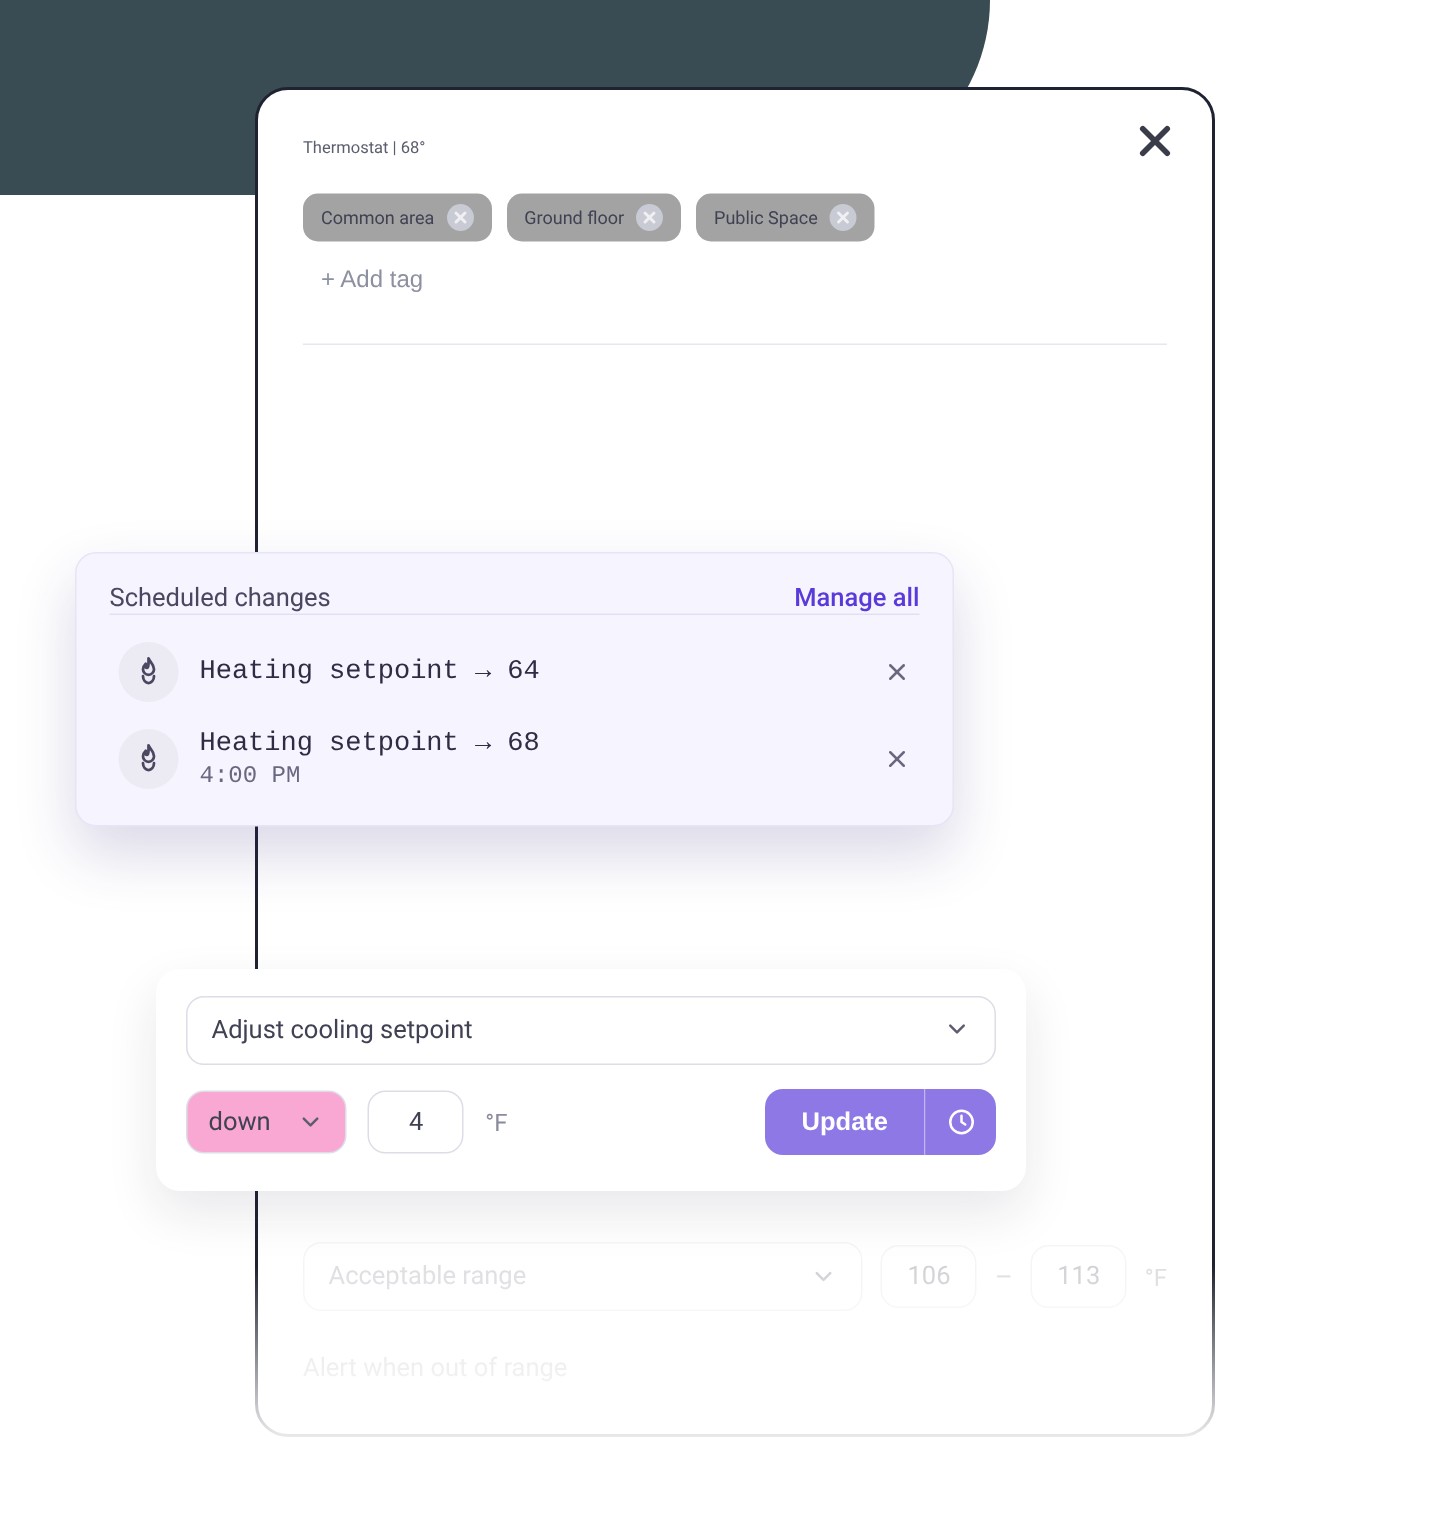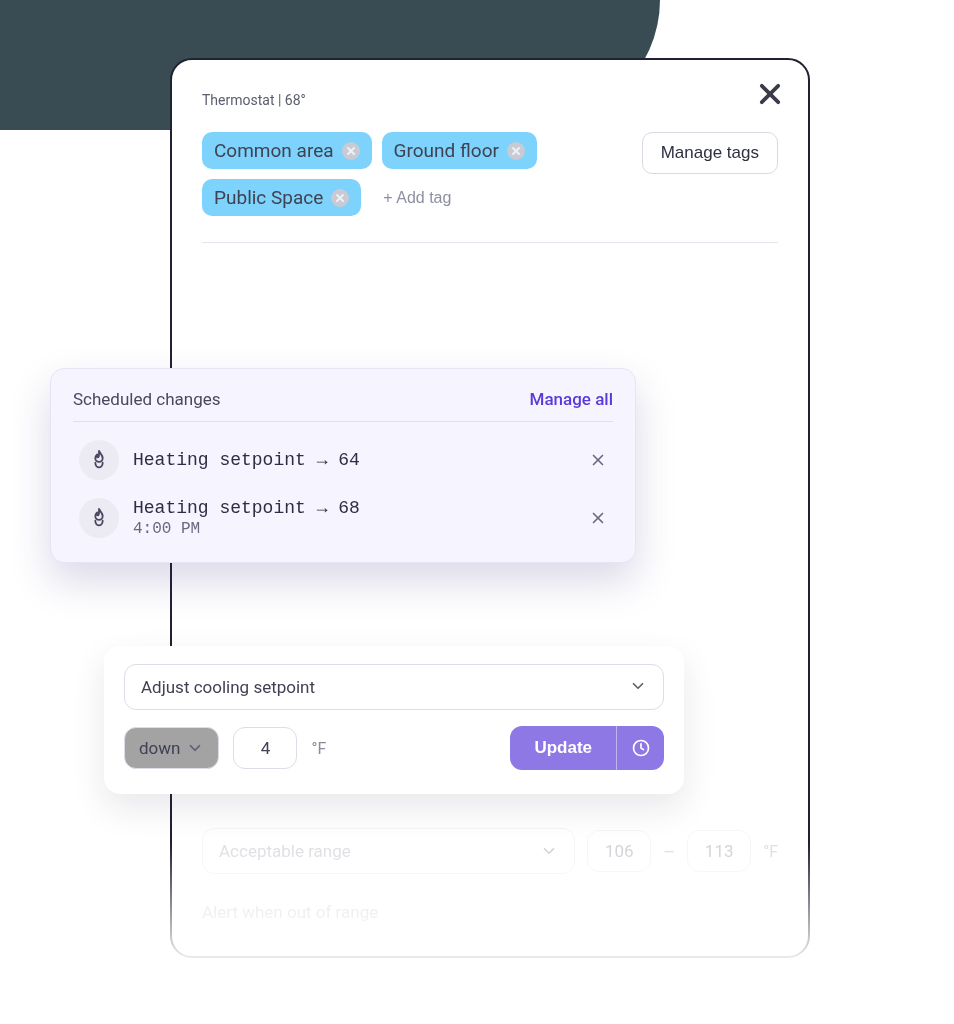--- a/index.html
+++ b/index.html
@@ -29,28 +29,28 @@
     right: 24px; top: 20px;
     width: 28px; height: 28px;
     cursor: pointer;
     color: #3a3c4a;
   }
 
   .title-row { display: flex; align-items: center; gap: 12px; margin-top: 58px; }
   .title { font-size: 30px; font-weight: 700; color: #1f2331; }
   .pencil { width: 22px; height: 22px; color: #9ca0ac; cursor: pointer; }
 
-  .subtitle { margin-top: 8px; font-size: 14px; color: #5a5e6e; }
+  .subtitle { margin-top: 8px; font-size: 11px; color: #5a5e6e; }
 
   .tags-row { margin-top: 24px; display: flex; align-items: flex-start; justify-content: space-between; gap: 16px; }
   .tags-wrap { display: flex; flex-wrap: wrap; gap: 10px; max-width: 420px; }
   .tag {
     display: inline-flex; align-items: center; gap: 8px;
-    background: #7dd3fc; border-radius: 10px;
-    padding: 7px 12px; font-size: 19px; color: #3f4252;
+    background: #a3a3a3; border-radius: 10px;
+    padding: 7px 12px; font-size: 12px; color: #3f4252;
   }
   .tag-x {
     width: 18px; height: 18px; border-radius: 50%;
     background: #c8cad4; display: inline-flex; align-items: center; justify-content: center;
     cursor: pointer;
   }
   .tag-x svg { width: 10px; height: 10px; color: #f0f0f4; }
   .add-tag {
     display: inline-flex; align-items: center;
     padding: 7px 12px; font-size: 16px; color: #8d90a0;
@@ -70,21 +70,21 @@
     left: 50px; top: 368px;
     width: 586px;
     background: #f6f4ff;
     border: 1px solid #e7e4f6;
     border-radius: 14px;
     box-shadow: 0 18px 40px rgba(50,40,120,0.18);
     padding: 20px 22px 24px;
   }
   .pop-header {
     display: flex; justify-content: space-between; align-items: center;
-    padding-bottom: 12px; border-bottom: 1px solid #e3dff3; gap: 32px;
+    border-bottom: 1px solid #e3dff3; gap: 32px;
   }
   .pop-title { font-size: 17px; color: #4a4760; }
   .cancel-all { font-size: 17px; color: #5a3bd9; cursor: pointer; font-weight: 500; }
   .sched-item { display: flex; align-items: center; gap: 14px; padding: 18px 6px 0; font-family: Liberation Mono, monospace; }
   .flame-badge {
     width: 40px; height: 40px; border-radius: 50%;
     background: #ecebf4; display: flex; align-items: center; justify-content: center;
     color: #4a4760;
   }
   .flame-badge svg { width: 22px; height: 22px; }
@@ -104,23 +104,23 @@
     padding: 18px 20px 24px;
   }
   .select {
     width: 100%; display: flex; align-items: flex-start; justify-content: space-between;
     border: 1px solid #dcdde6; border-radius: 12px; padding: 12px 16px;
     font-size: 17px; color: #404254; cursor: pointer; background: #fff;
   }
   .chev { width: 18px; height: 18px; color: #5c5e70; }
   .adjust-row { margin-top: 16px; display: flex; align-items: center; gap: 14px; }
   .dir-select {
-    display: flex; align-items: center; gap: 6px;
+    display: flex; align-items: center; gap: 18px;
     border: 1px solid #dcdde6; border-radius: 12px; padding: 10px 14px;
-    font-size: 17px; color: #404254; cursor: pointer; background: #a3a3a3;
+    font-size: 17px; color: #404254; cursor: pointer; background: #f9a8d4;
   }
   .num-input {
     width: 64px; text-align: center;
     border: 1px solid #dcdde6; border-radius: 12px; padding: 10px 0;
     font-size: 17px; color: #404254; background: #fff;
   }
   .unit { font-size: 16px; color: #8a8c9c; }
   .spacer { flex: 1; }
   .update-group { display: flex; }
   .update-btn {
@@ -199,21 +199,20 @@
         <span>Public Space</span>
         <span class="tag-x">
             <svg viewBox="0 0 10 10" stroke="currentColor" stroke-width="2" stroke-linecap="round">
               <line x1="2" y1="2" x2="8" y2="8"></line>
               <line x1="8" y1="2" x2="2" y2="8"></line>
             </svg>
           </span>
       </span>
       <button class="add-tag">+ Add tag</button>
     </div>
-    <button class="manage-tags">Manage tags</button>
   </div>
 
   <div class="hr"></div>
 
   <div class="modal-lower">
     <div class="range-row">
       <div class="range-select">
         <span>Acceptable range</span>
         <svg class="chev" viewBox="0 0 24 24" fill="none" stroke="currentColor" stroke-width="2.2" stroke-linecap="round" stroke-linejoin="round">
             <polyline points="6 9 12 15 18 9"></polyline>

